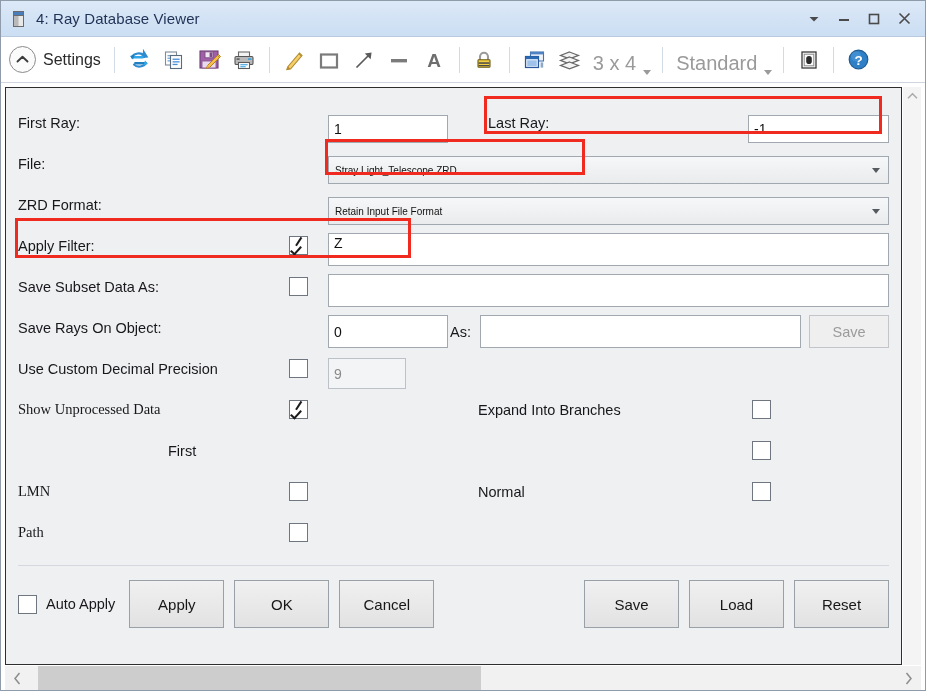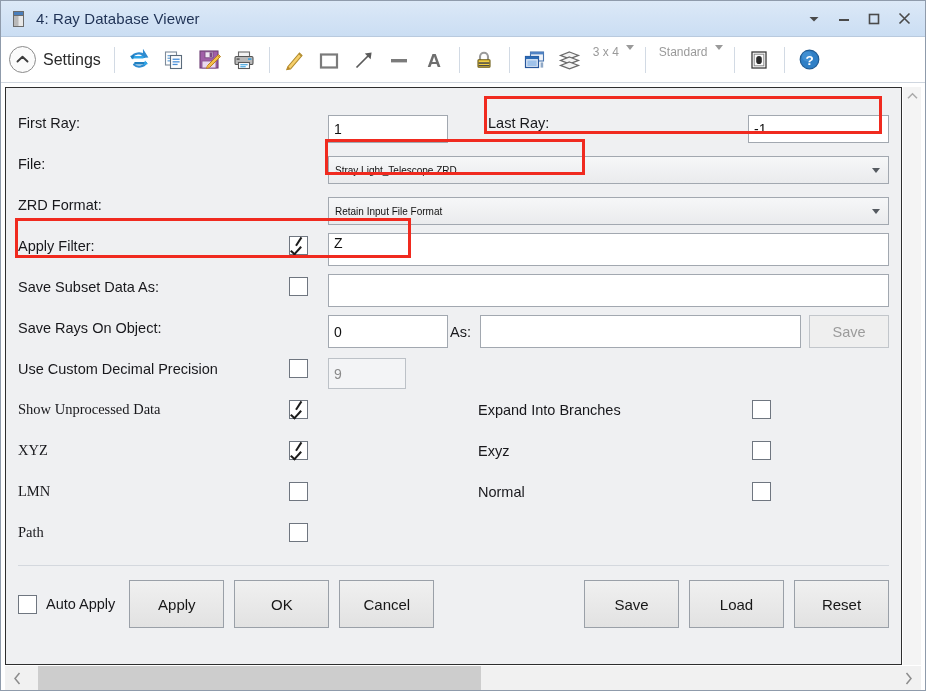--- a/index.html
+++ b/index.html
@@ -125,25 +125,25 @@
     flex: 0 0 auto;
   }
   .tb-btn {
     width: 35px; height: 36px;
     display: flex; align-items: center; justify-content: center;
     flex: 0 0 auto;
   }
   .tb-btn svg { display: block; }
   .tb-combo {
     display: flex;
-    align-items: flex-start;
+    align-items: flex-end;
     height: 30px;
     padding: 0 4px 0 6px;
     color: #9a9a9a;
-    font-size: 12px;
+    font-size: 20px;
     white-space: nowrap;
     flex: 0 0 auto;
   }
   .tb-combo .caret {
     margin-left: 7px;
     width: 0; height: 0;
     border-left: 4px solid transparent;
     border-right: 4px solid transparent;
     border-top: 5px solid #9a9a9a;
   }
@@ -685,26 +685,22 @@
                 <span class="lbl">Show Unprocessed Data</span>
                 <span class="cb checked"></span>
               </div>
               <div class="col-right">
                 <span class="lbl">Expand Into Branches</span>
                 <span class="cb"></span>
               </div>
             </div>
 
             <div class="twocol">
-              <div class="col-left">
-                <span class="lbl">XYZ</span>
-                <span class="cb checked"></span>
-              </div>
               <div class="col-right">
-                <span class="lbl">Exyz</span>
+                <span class="lbl">First</span>
                 <span class="cb"></span>
               </div>
             </div>
 
             <div class="twocol">
               <div class="col-left">
                 <span class="lbl">LMN</span>
                 <span class="cb"></span>
               </div>
               <div class="col-right">

